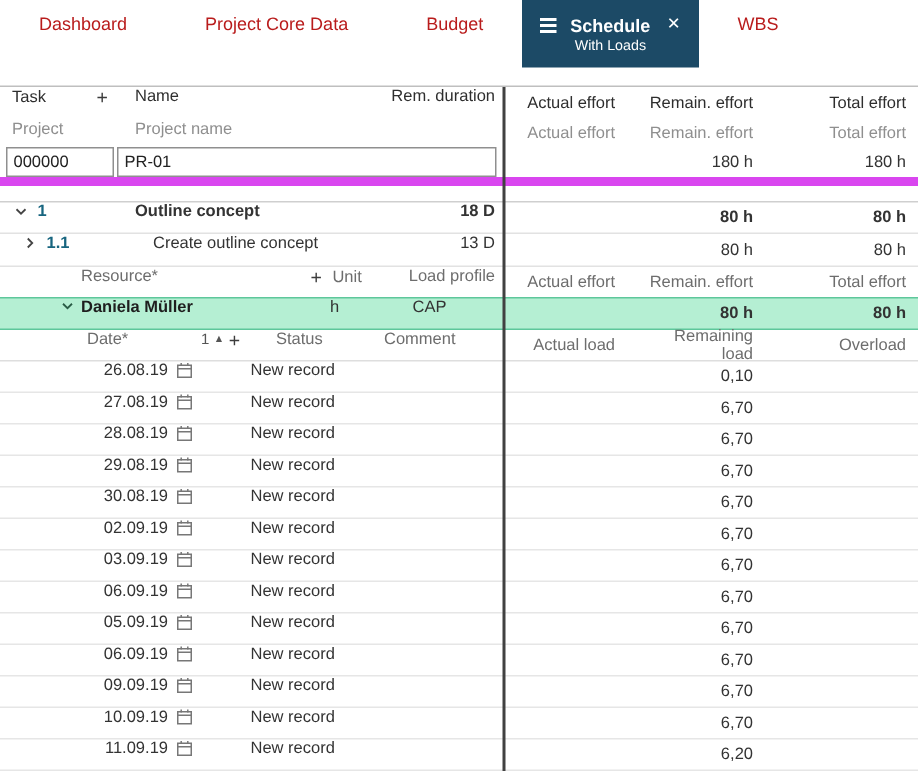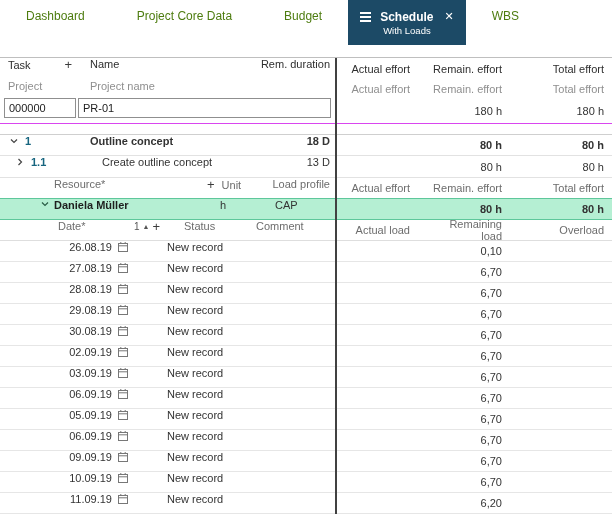--- a/index.html
+++ b/index.html
@@ -1,21 +1,21 @@
 <!DOCTYPE html>
 <html style="--active-tab-bg: #1c4a66; --highlight-row-bg: #b5efd3; --divider: #414141;"><head>
 <meta charset="utf-8">
 <style>
 *{margin:0;padding:0;box-sizing:border-box}
 body{font-family:"Liberation Sans","DejaVu Sans",sans-serif;background:#fff}
 .app{position:relative;width:612px;height:515px;background:#fff;overflow:hidden;font-size:11px;color:#333}
 
 
 .tabbar{display:flex;height:45px;align-items:flex-start;background:#fff}
-.tab{height:32px;display:flex;align-items:center;padding:0 26px;font-size:12px;color:#4d7c0f;cursor:pointer;white-space:nowrap}
+.tab{height:32px;display:flex;align-items:center;padding:0 26px;font-size:12px;color:#b91c1c;cursor:pointer;white-space:nowrap}
 .tab.active{height:45px;background:var(--active-tab-bg,#1c4a66);color:#fff;flex-direction:column;justify-content:center;padding:0 12px;gap:2px}
 .tab-top{display:flex;align-items:center;gap:9px;font-weight:bold;font-size:12px}
 .tab-sub{font-size:9.5px;font-weight:normal;line-height:1}
 .burger{display:inline-flex;flex-direction:column;gap:2px}
 .burger i{display:block;width:11px;height:2px;background:#fff}
 .closex{font-size:11px;margin-left:2px;line-height:1}
 .strip{height:12px}
 
 
 .grid{border-top:1px solid #bfbfbf;position:relative;background:#fff}
@@ -36,21 +36,21 @@
 .hdr{color:#2e2e2e}
 .sub{color:#8f8f8f}
 .gray{color:#6d6d6d}
 .b{font-weight:bold}
 .plus{font-size:13px;color:#3c3c3c;cursor:pointer;line-height:1}
 .chev{display:inline-flex;width:12px;justify-content:center;align-items:center;cursor:pointer}
 .tnum{font-weight:bold;color:#17657f;margin-left:5px}
 .ind1{padding-left:14px}
 .nind1{padding-left:24px}
 
-.input-row{border-bottom:1px solid #d946ef}
+.input-row{border-bottom:6px solid #d946ef}
 .tin{height:20px;border:1px solid #8f8f8f;font:inherit;font-size:11px;padding:0 4px;width:100%;color:#222;background:#fff}
 .c-task.ip{padding:0 2px 0 4px}
 .span-rest{flex:1;padding-right:6px}
 
 .task-sec-top{border-top:1px solid #cfcfcf}
 .task-row{border-bottom:1px solid #e2e2e2}
 
 
 .c-rind{width:54px;display:flex;justify-content:flex-end;align-items:center;padding-right:3px}
 .c-rname{flex:1}

